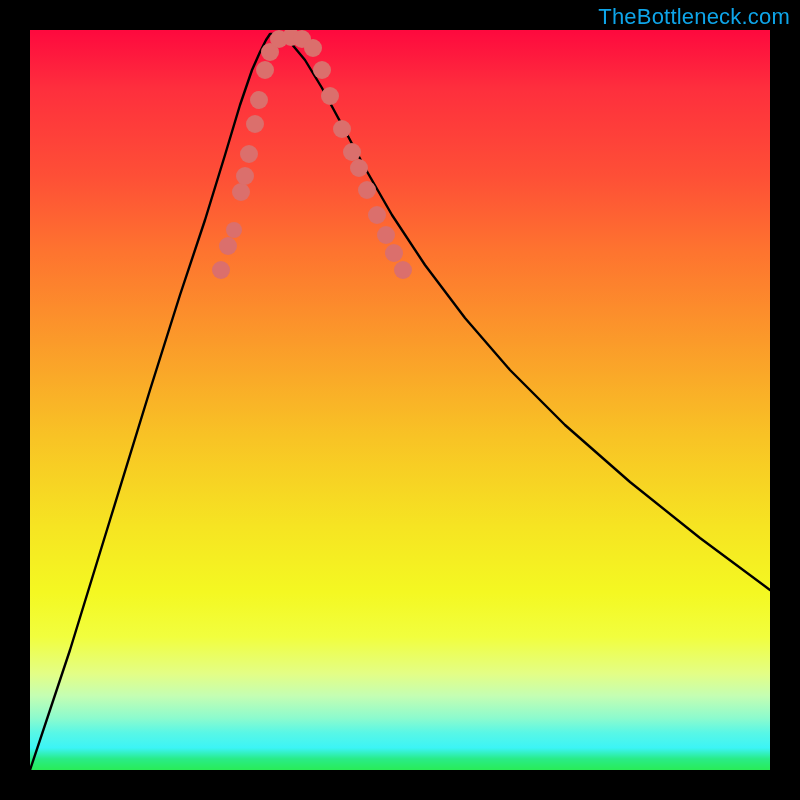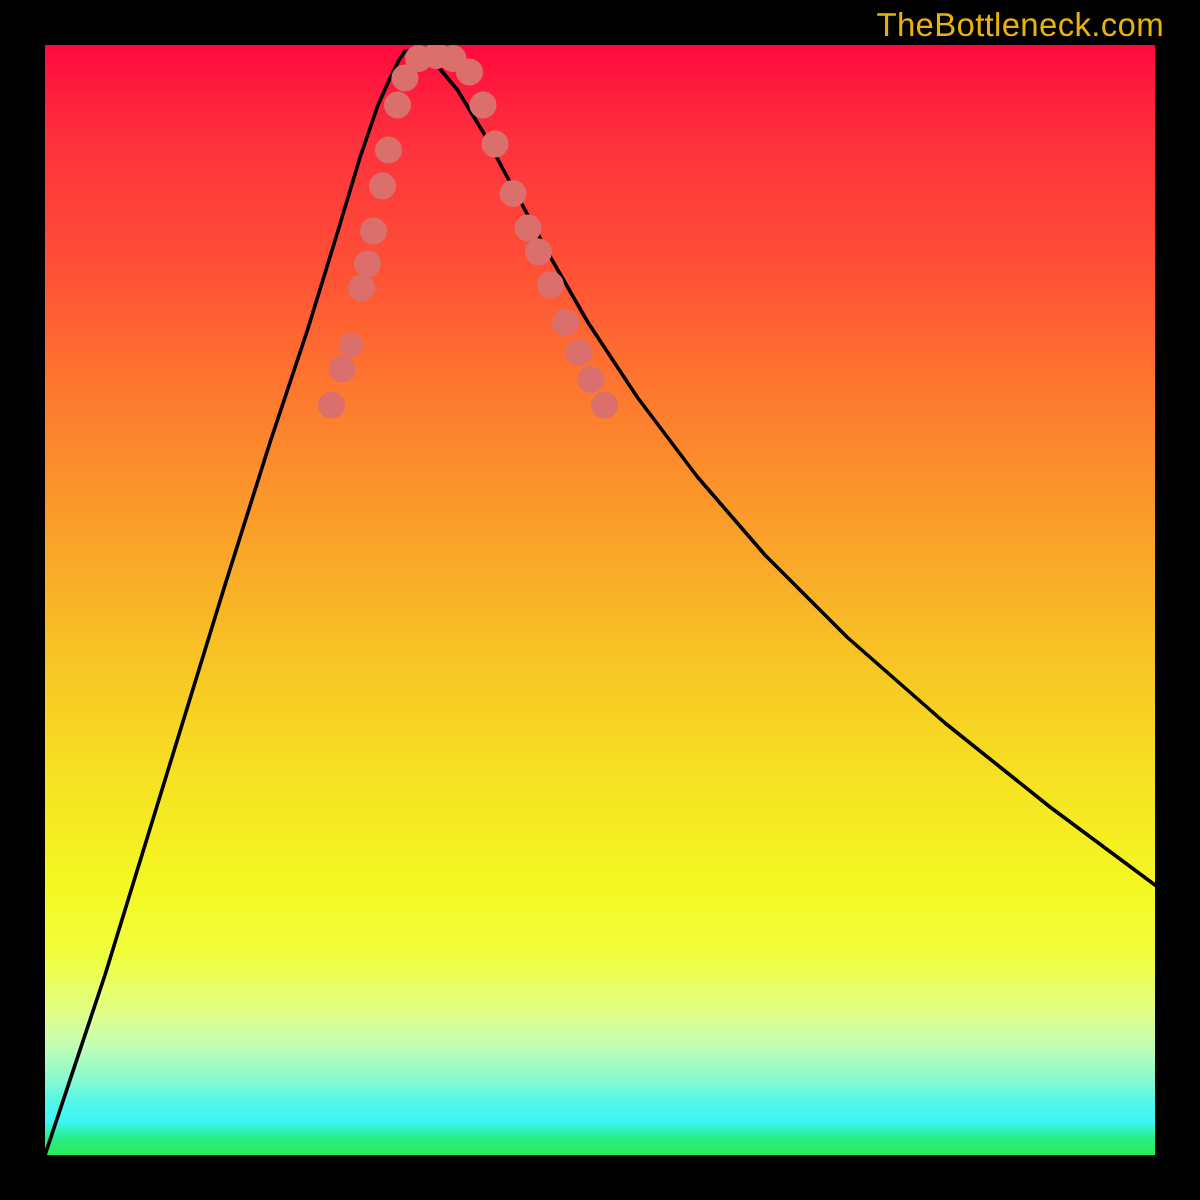--- a/index.html
+++ b/index.html
@@ -13,22 +13,22 @@
   }
   .stage {
     position: relative;
     width: 800px;
     height: 800px;
     background: #000;
   }
   .watermark {
     position: absolute;
     top: 4px;
-    right: 24px;
-    color: #eab308;
+    right: 10px;
+    color: #0ea5e9;
     font-size: 22px;
     font-weight: 500;
     letter-spacing: 0.2px;
     z-index: 10;
   }
   .plot-area {
     position: absolute;
     left: 30px;
     top: 30px;
     width: 740px;

